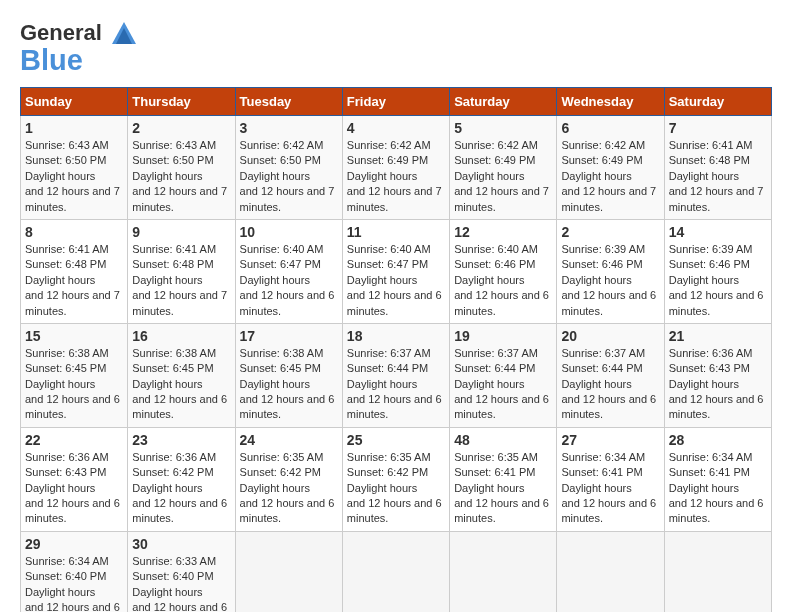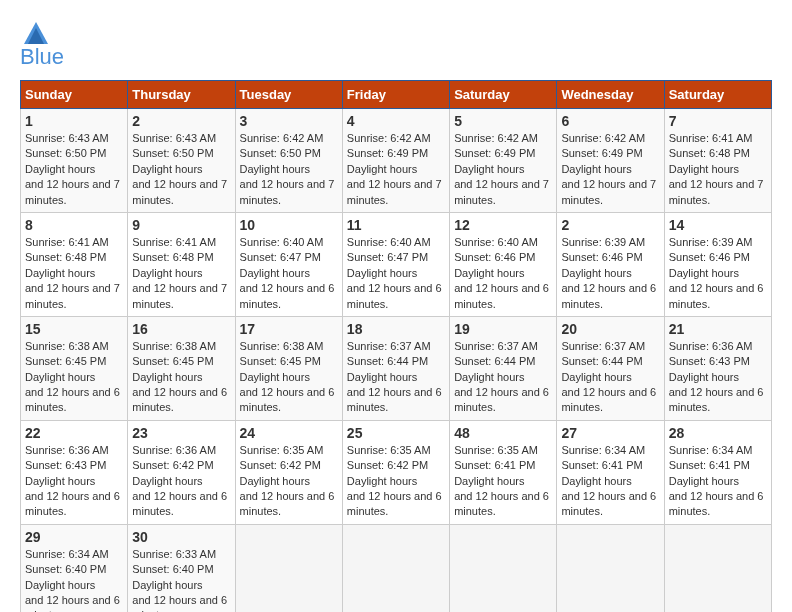--- a/index.html
+++ b/index.html
@@ -74,27 +74,28 @@
     }
   </style>
 </head>
 <body>
 
 <div class="header">
   <div class="logo">
     <div>
       <div style="display:flex; align-items:center;">
         <div style="font-size:22px; font-weight:bold; color:#333; line-height:1.1;">
+          <span style="color:#333;">General</span>
           <svg width="28" height="28" viewBox="0 0 28 28" style="vertical-align:middle; margin: 0 2px;">
             <polygon points="14,2 26,24 2,24" fill="#4a90d9"></polygon>
             <polygon points="14,8 22,24 6,24" fill="#2a6ab0"></polygon>
           </svg>
         </div>
       </div>
-      <div style="font-size:22px; font-weight:normal; color:#4a90d9; margin-top:-4px;text-align:right;">Blue</div>
+      <div style="font-size:29px; font-weight:bold; color:#4a90d9; margin-top:-4px;">Blue</div>
     </div>
   </div>
   <div class="title-block">
     <h1></h1>
     <h2></h2>
   </div>
 </div>
 
 <table>
   <thead>

